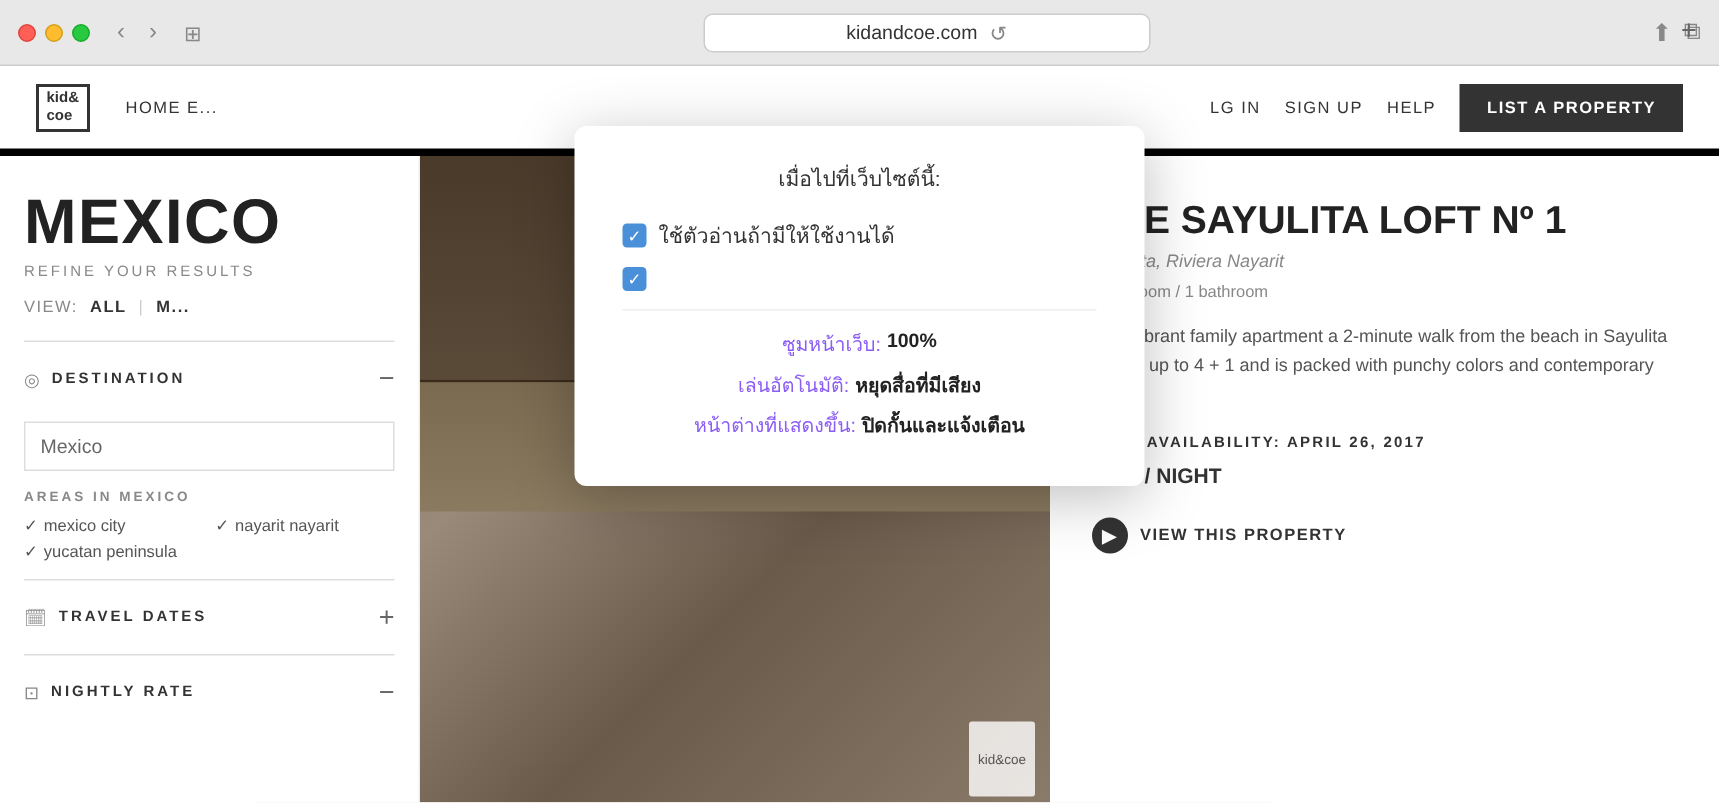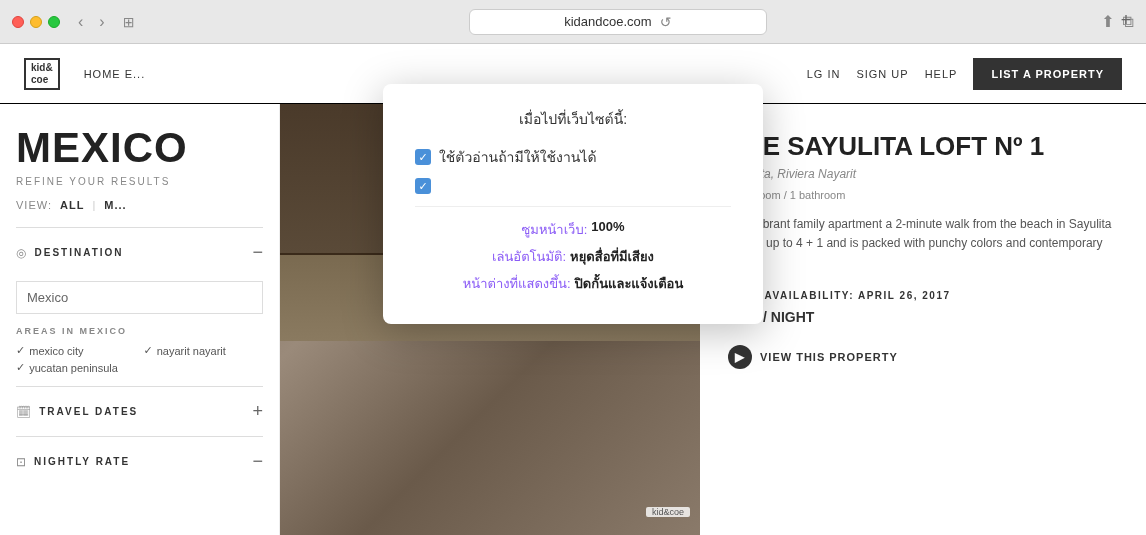--- a/index.html
+++ b/index.html
@@ -59,21 +59,21 @@
       position: relative;
       overflow: hidden;
     }
 
     
     .site-header {
       display: flex;
       align-items: center;
       padding: 0 24px;
       height: 60px;
-      border-bottom: 1px solid #000000;
+      border-bottom: 5px solid #000000;
       position: relative;
       z-index: 1;
     }
     .logo {
       font-size: 13px;
       font-weight: bold;
       color: #333;
       border: 2px solid #333;
       padding: 2px 5px;
       line-height: 1.2;
@@ -173,24 +173,24 @@
     }
     .photo-middle {
       flex: 1;
       background: linear-gradient(135deg, #6a5840 0%, #8a7055 40%, #7a6048 70%, #5a4830 100%);
       position: relative;
     }
     .photo-plants { position: absolute; right: 10px; top: 0; bottom: 0; width: 60px; background: linear-gradient(to bottom, #3a5a2a, #4a6a3a); opacity: 0.7; }
     .photo-floor { height: 20%; background: linear-gradient(to bottom, #7a6a50, #8a7a60); }
     .watermark {
       position: absolute;
-      bottom: 18px;
+      bottom: 4px;
       right: 10px;
       background: rgba(255,255,255,0.8);
-      padding: 0 6px;
+      padding: 20px 6px;
       font-size: 9px;
       color: #555;
       border-radius: 2px;
     }
 
     .property-info {
       flex: 1;
       padding: 28px 28px;
       display: flex;
       flex-direction: column;

